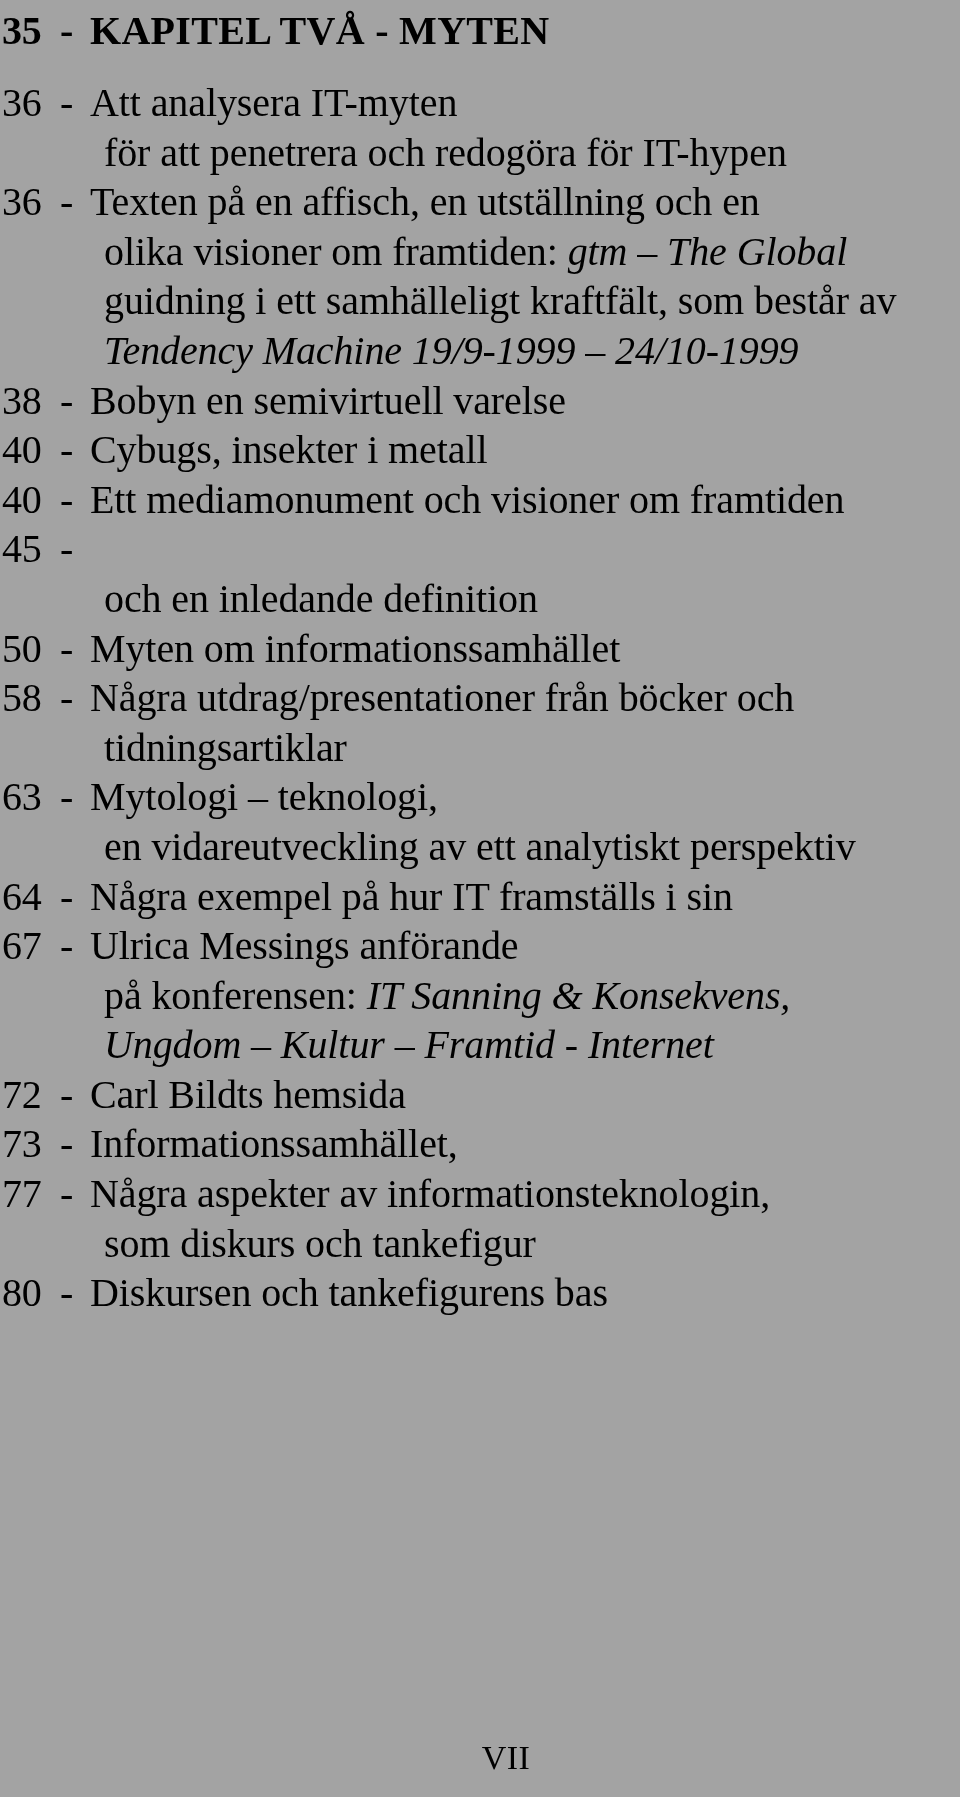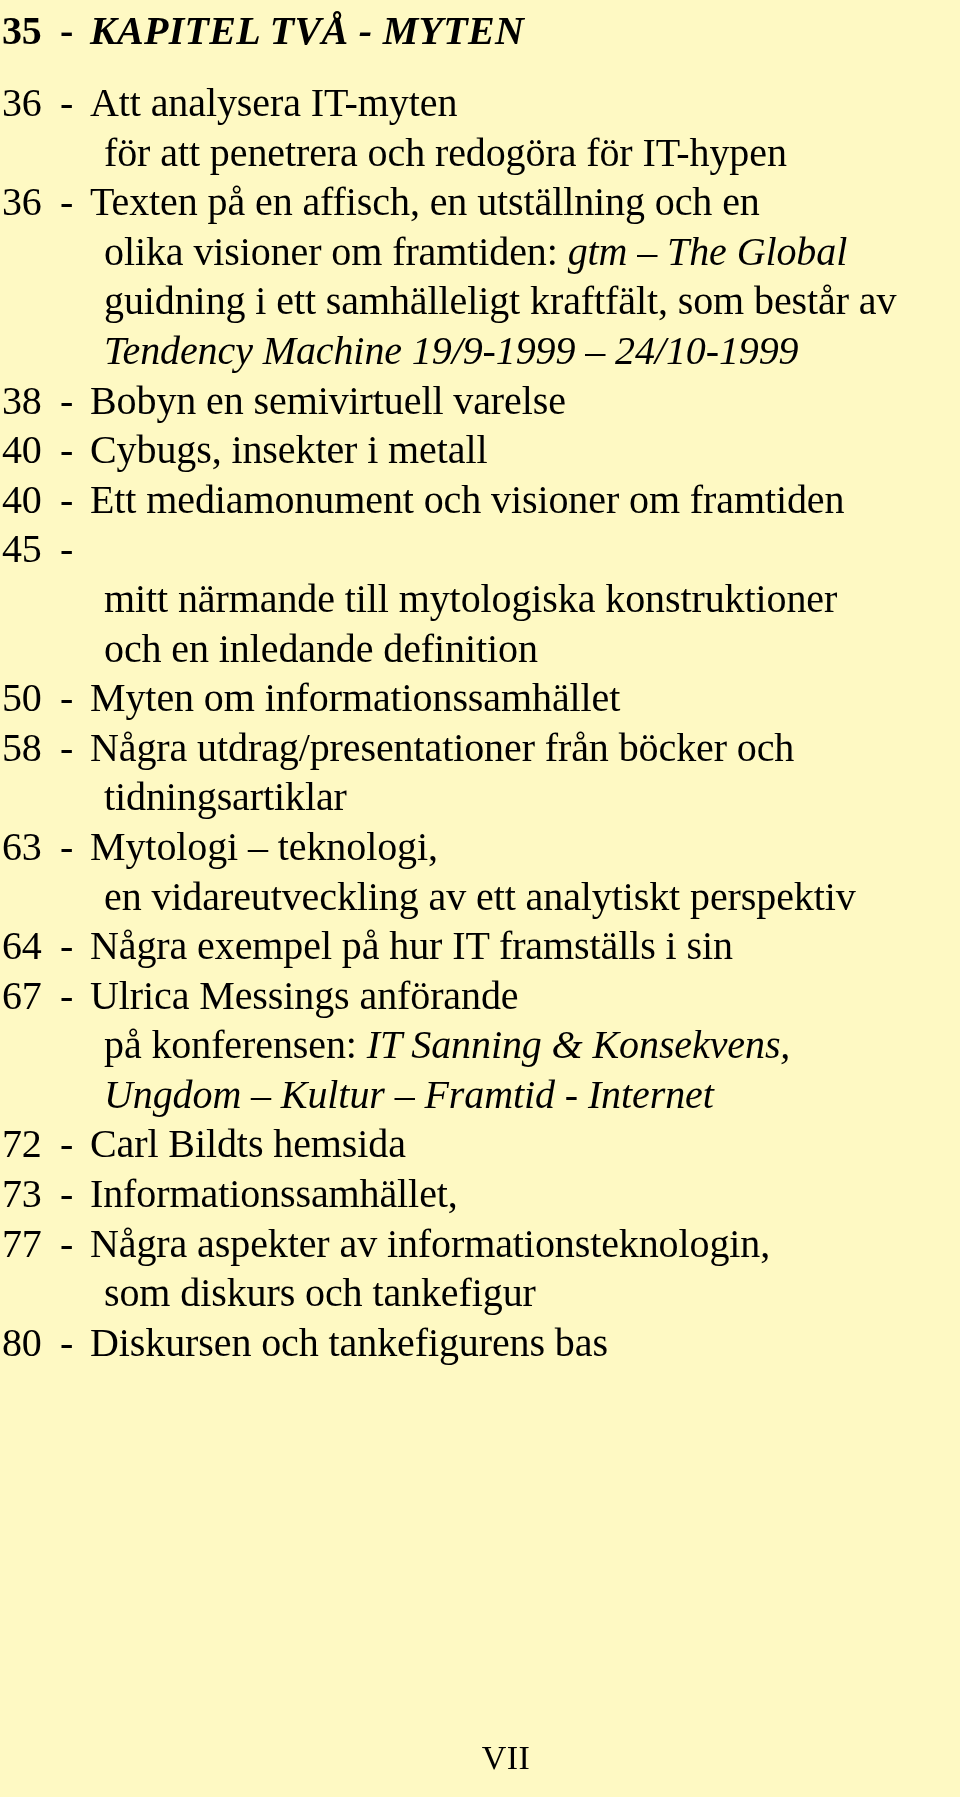--- a/index.html
+++ b/index.html
@@ -16,21 +16,21 @@
     color: #000000;
     overflow: hidden;
   }
 
   #toc-page {
     position: absolute;
     left: 0;
     top: 0;
     width: 960px;
     height: 1797px;
-    background: #fef9c3;
+    background: #a3a3a3;
   }
 
   
   .toc-list {
     position: absolute;
     left: 0px;
     top: 0px;
     width: 960px;
   }
 
@@ -117,21 +117,21 @@
 </head>
 <body>
 
 <div id="toc-page">
 
   <div class="toc-list" id="toc-list">
       <div class="toc-entry is-heading">
         <div class="toc-line">
           <span class="toc-num">35</span>
           <span class="toc-dash">-</span>
-          <span class="toc-text"><span style="font-weight: bold; font-style: italic;">KAPITEL TVÅ - MYTEN</span></span>
+          <span class="toc-text"><span style="font-weight: bold;">KAPITEL TVÅ - MYTEN</span></span>
         </div>
       </div>
       <div class="toc-entry">
         <div class="toc-line">
           <span class="toc-num">36</span>
           <span class="toc-dash">-</span>
           <span class="toc-text"><span>Att analysera IT-myten</span></span>
         </div>
         <div class="toc-line">
           <span class="toc-cont"><span>för att penetrera och redogöra för IT-hypen</span></span>
@@ -173,23 +173,20 @@
           <span class="toc-dash">-</span>
           <span class="toc-text"><span>Ett mediamonument och visioner om framtiden</span></span>
         </div>
       </div>
       <div class="toc-entry">
         <div class="toc-line">
           <span class="toc-num">45</span>
           <span class="toc-dash">-</span>
         </div>
         <div class="toc-line">
-          <span class="toc-cont"><span>mitt närmande till mytologiska konstruktioner</span></span>
-        </div>
-        <div class="toc-line">
           <span class="toc-cont"><span>och en inledande definition</span></span>
         </div>
       </div>
       <div class="toc-entry">
         <div class="toc-line">
           <span class="toc-num">50</span>
           <span class="toc-dash">-</span>
           <span class="toc-text"><span>Myten om informationssamhället</span></span>
         </div>
       </div>

